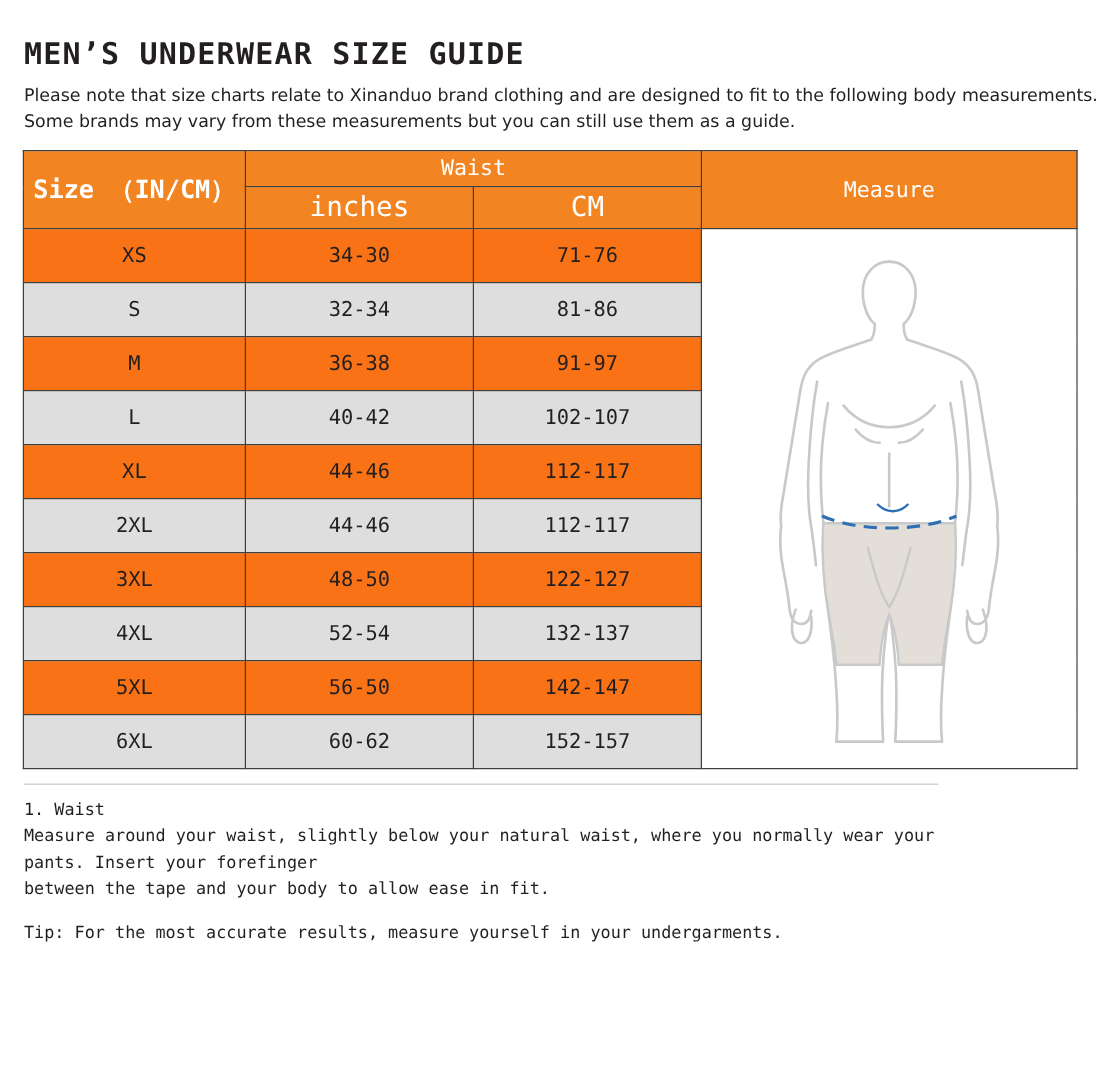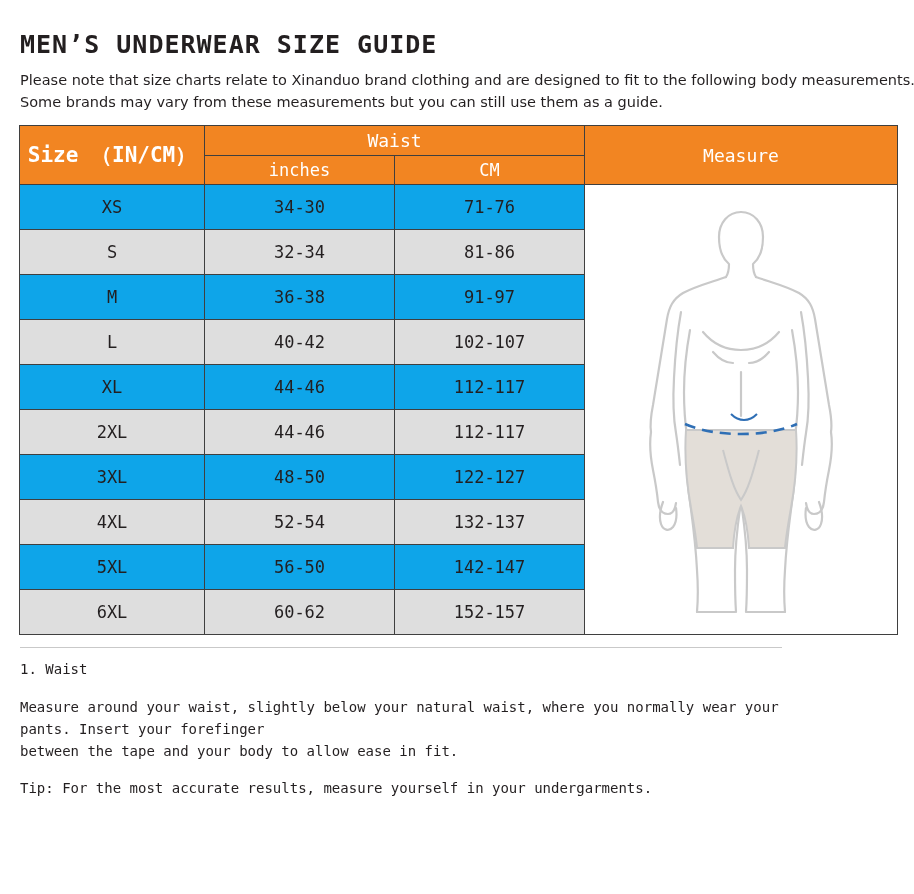--- a/index.html
+++ b/index.html
@@ -57,33 +57,33 @@
   th.size-head {
     font-size: 21px;
     padding: 6px 2px;
   }
   th.waist-head {
     font-size: 18px;
     padding: 4px 2px;
     font-weight: normal;
   }
   th.sub-head {
-    font-size: 17px;
+    font-size: 23px;
     padding: 4px 2px;
     font-weight: normal;
   }
   th.measure-head {
     font-size: 18px;
     padding: 4px 2px;
     font-weight: normal;
   }
   tbody td {
     font-size: 17px;
     height: 42px;
-    background: #0ea5e9;
+    background: #f97316;
     color: #231f20;
   }
   tbody tr.alt td {
     background: #dedede;
   }
   td.figure-cell {
     background: #ffffff !important;
     padding: 0;
     vertical-align: top;
   }
@@ -107,21 +107,21 @@
     margin: 12px 2px 10px 2px;
   }
   .measure-block {
     margin-left: 2px;
     font-family: "DejaVu Sans Mono", monospace;
     font-size: 14px;
     line-height: 22px;
     color: #231f20;
   }
   .measure-block .heading {
-    margin-bottom: 16px;
+    margin-bottom: 0;
   }
   .tip {
     margin: 18px 0 0 2px;
     font-family: "DejaVu Sans Mono", monospace;
     font-size: 14px;
     color: #231f20;
   }
 </style>
 </head>
 <body>

